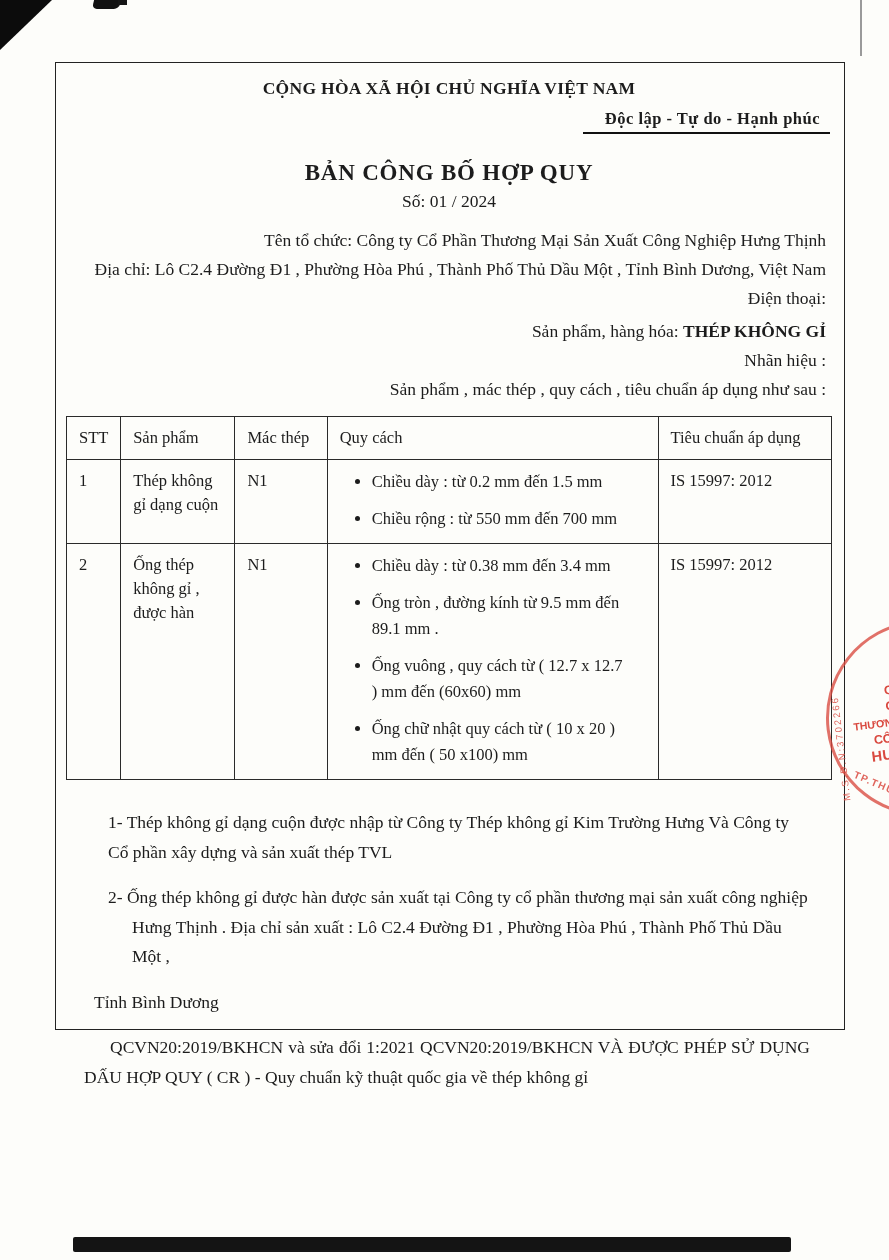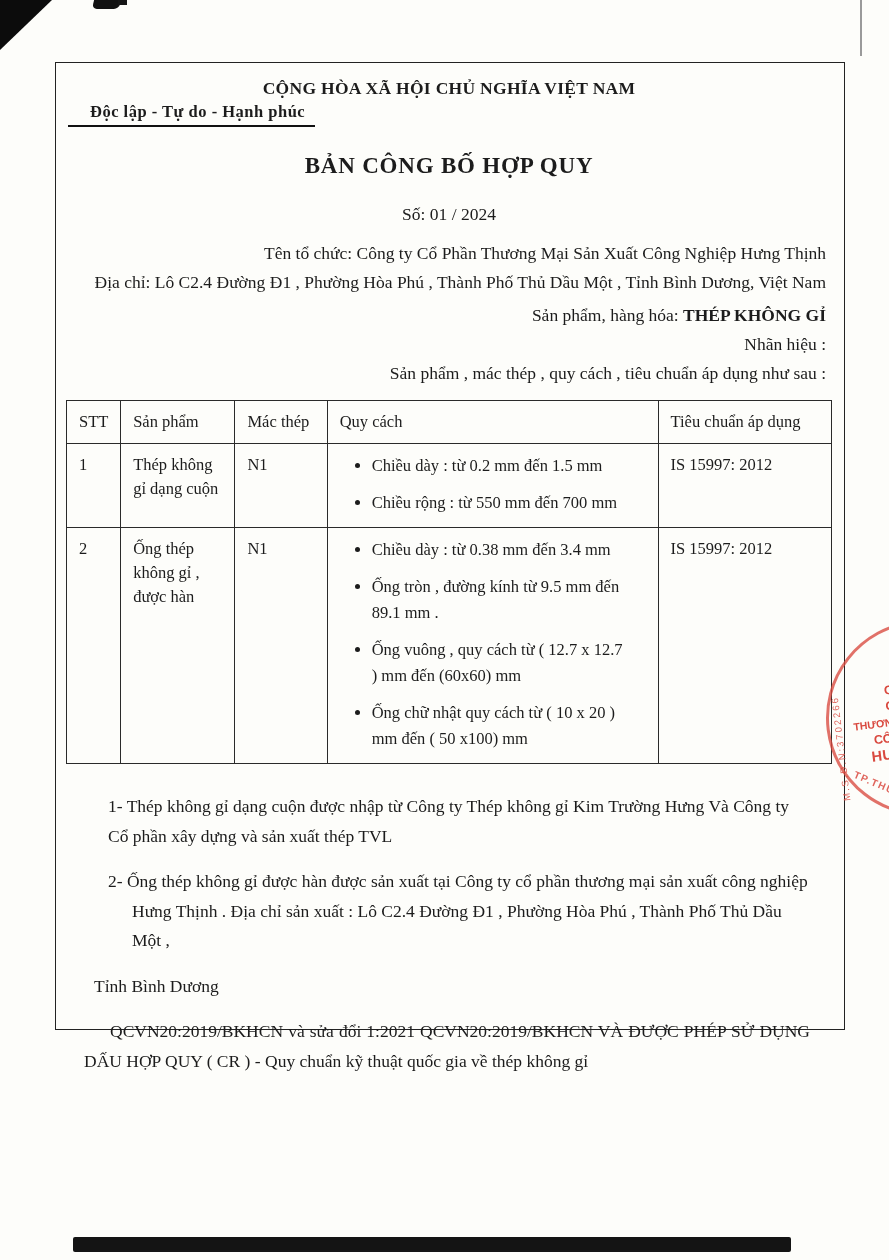--- a/index.html
+++ b/index.html
@@ -21,26 +21,26 @@
   .art-bottom { left:73px; top:1237px; width:718px; height:15px; background:#141414; border-radius:2px; }
 
   
   .frame {
     position:absolute; left:55px; top:62px; width:790px; height:968px;
     border:1.6px solid #222; box-sizing:border-box;
     padding:14px 14px 0 12px; background:transparent;
   }
 
   .nat-header { text-align:center; font-weight:bold; font-size:17.5px; letter-spacing:.3px; line-height:22px; }
-  .motto-wrap { text-align:left; margin-top:3px; }
+  .motto-wrap { text-align:right; margin-top:10px; }
   .motto { display:inline-block; font-weight:bold; font-size:16.5px; letter-spacing:.5px;
     border-bottom:2px solid #111; padding:0 10px 3px 22px; }
 
   .doc-title { text-align:center; font-weight:bold; font-size:23px; letter-spacing:.8px; margin-top:24px; line-height:30px; }
-  .doc-number { text-align:center; font-size:17.5px; margin-top:20px; line-height:26px; }
+  .doc-number { text-align:center; font-size:17.5px; margin-top:0; line-height:26px; }
 
   .info { margin-top:12px; padding-left:10px; padding-right:4px; font-size:17.5px; line-height:29px; }
   .info p { margin:0;text-align:right; }
   .info .indent { padding-left:8px; }
   .info .gap-top { margin-top:4px; }
   .bold { font-weight:bold; }
 
   table.spec { border-collapse:collapse; margin-top:12px; margin-left:-2px;
     width:calc(100% + 4px); font-size:16.5px; table-layout:fixed;border-radius:13px; }
   table.spec th, table.spec td {
@@ -99,20 +99,21 @@
     <div class="motto-wrap">
       <span class="motto">Độc lập - Tự do - Hạnh phúc</span>
     </div>
 
     <div class="doc-title">BẢN CÔNG BỐ HỢP QUY</div>
     <div class="doc-number">Số: 01 / 2024</div>
 
     <div class="info">
       <p>Tên tổ chức: Công ty Cổ Phần Thương Mại Sản Xuất Công Nghiệp Hưng Thịnh</p>
       <p>Địa chỉ: Lô C2.4 Đường Đ1 , Phường Hòa Phú , Thành Phố Thủ Dầu Một , Tỉnh Bình Dương, Việt Nam</p>
+      <p>Điện thoại:</p>
       <p class="indent gap-top"><span>Sản phẩm, hàng hóa: </span><span class="bold">THÉP KHÔNG GỈ</span></p>
       <p class="indent">Nhãn hiệu :</p>
       <p class="indent">Sản phẩm , mác thép , quy cách , tiêu chuẩn áp dụng như sau :</p>
     </div>
 
     <table class="spec">
       <colgroup>
         <col style="width:54px">
           <col style="width:114px">
           <col style="width:92px">

